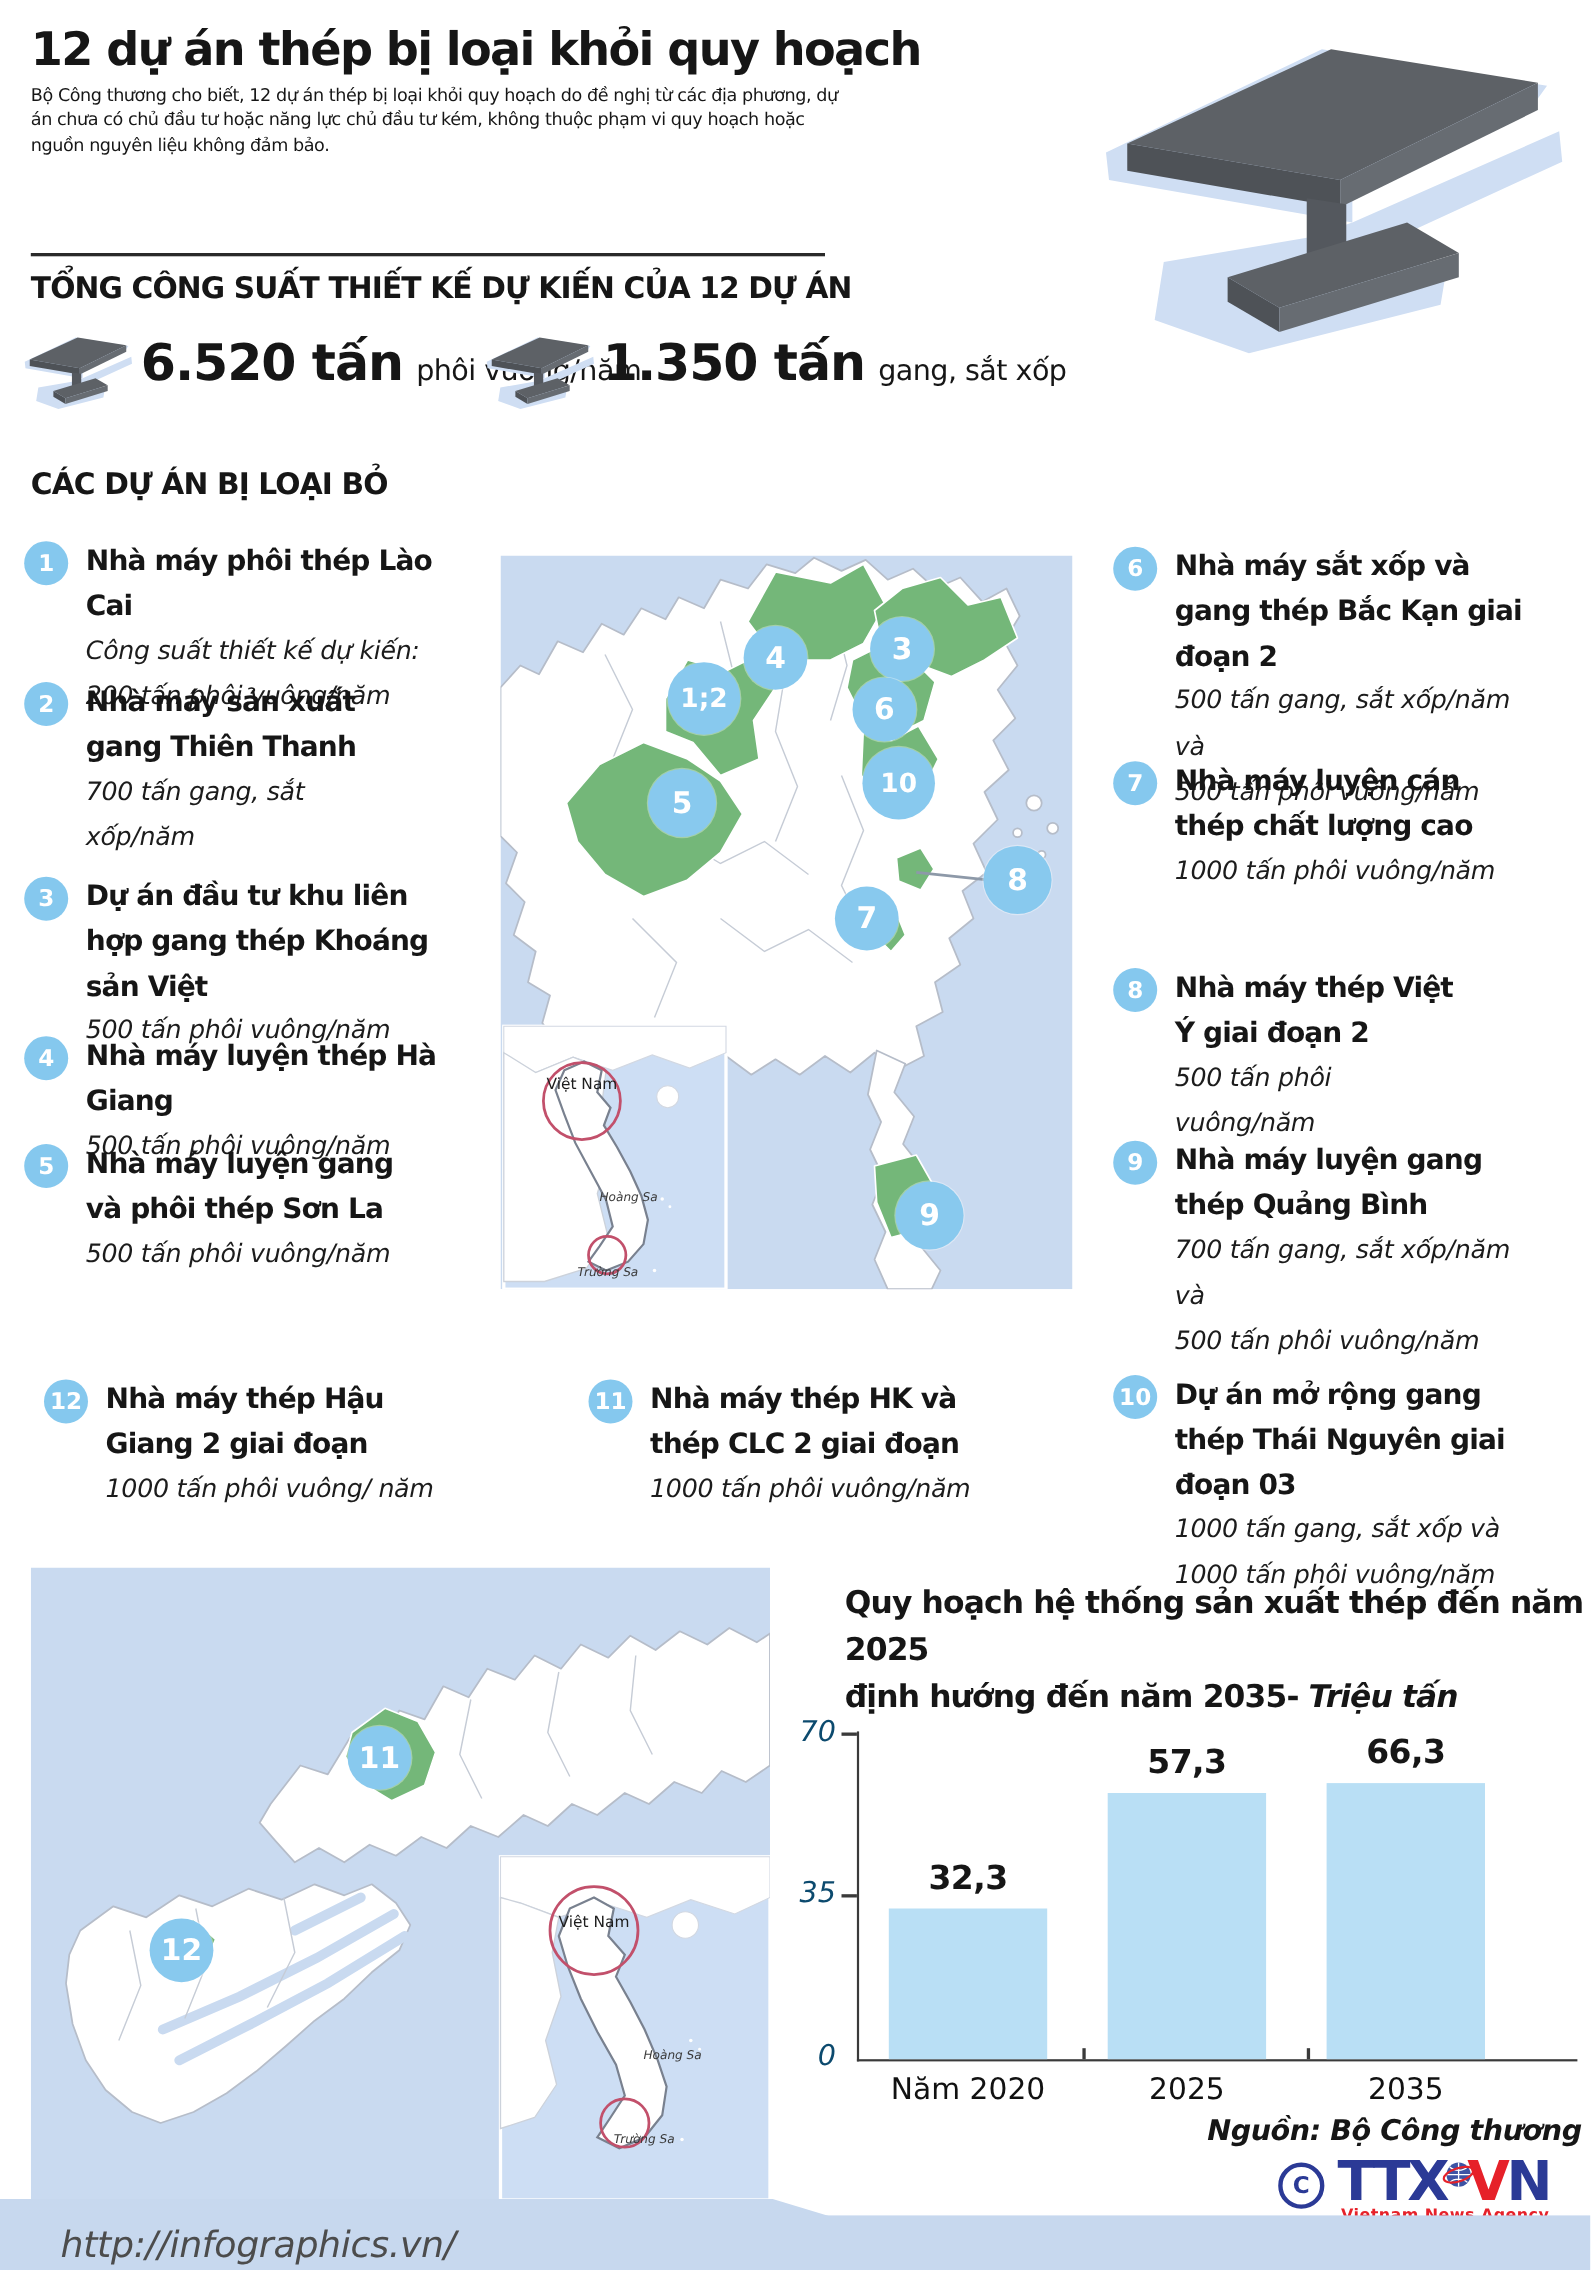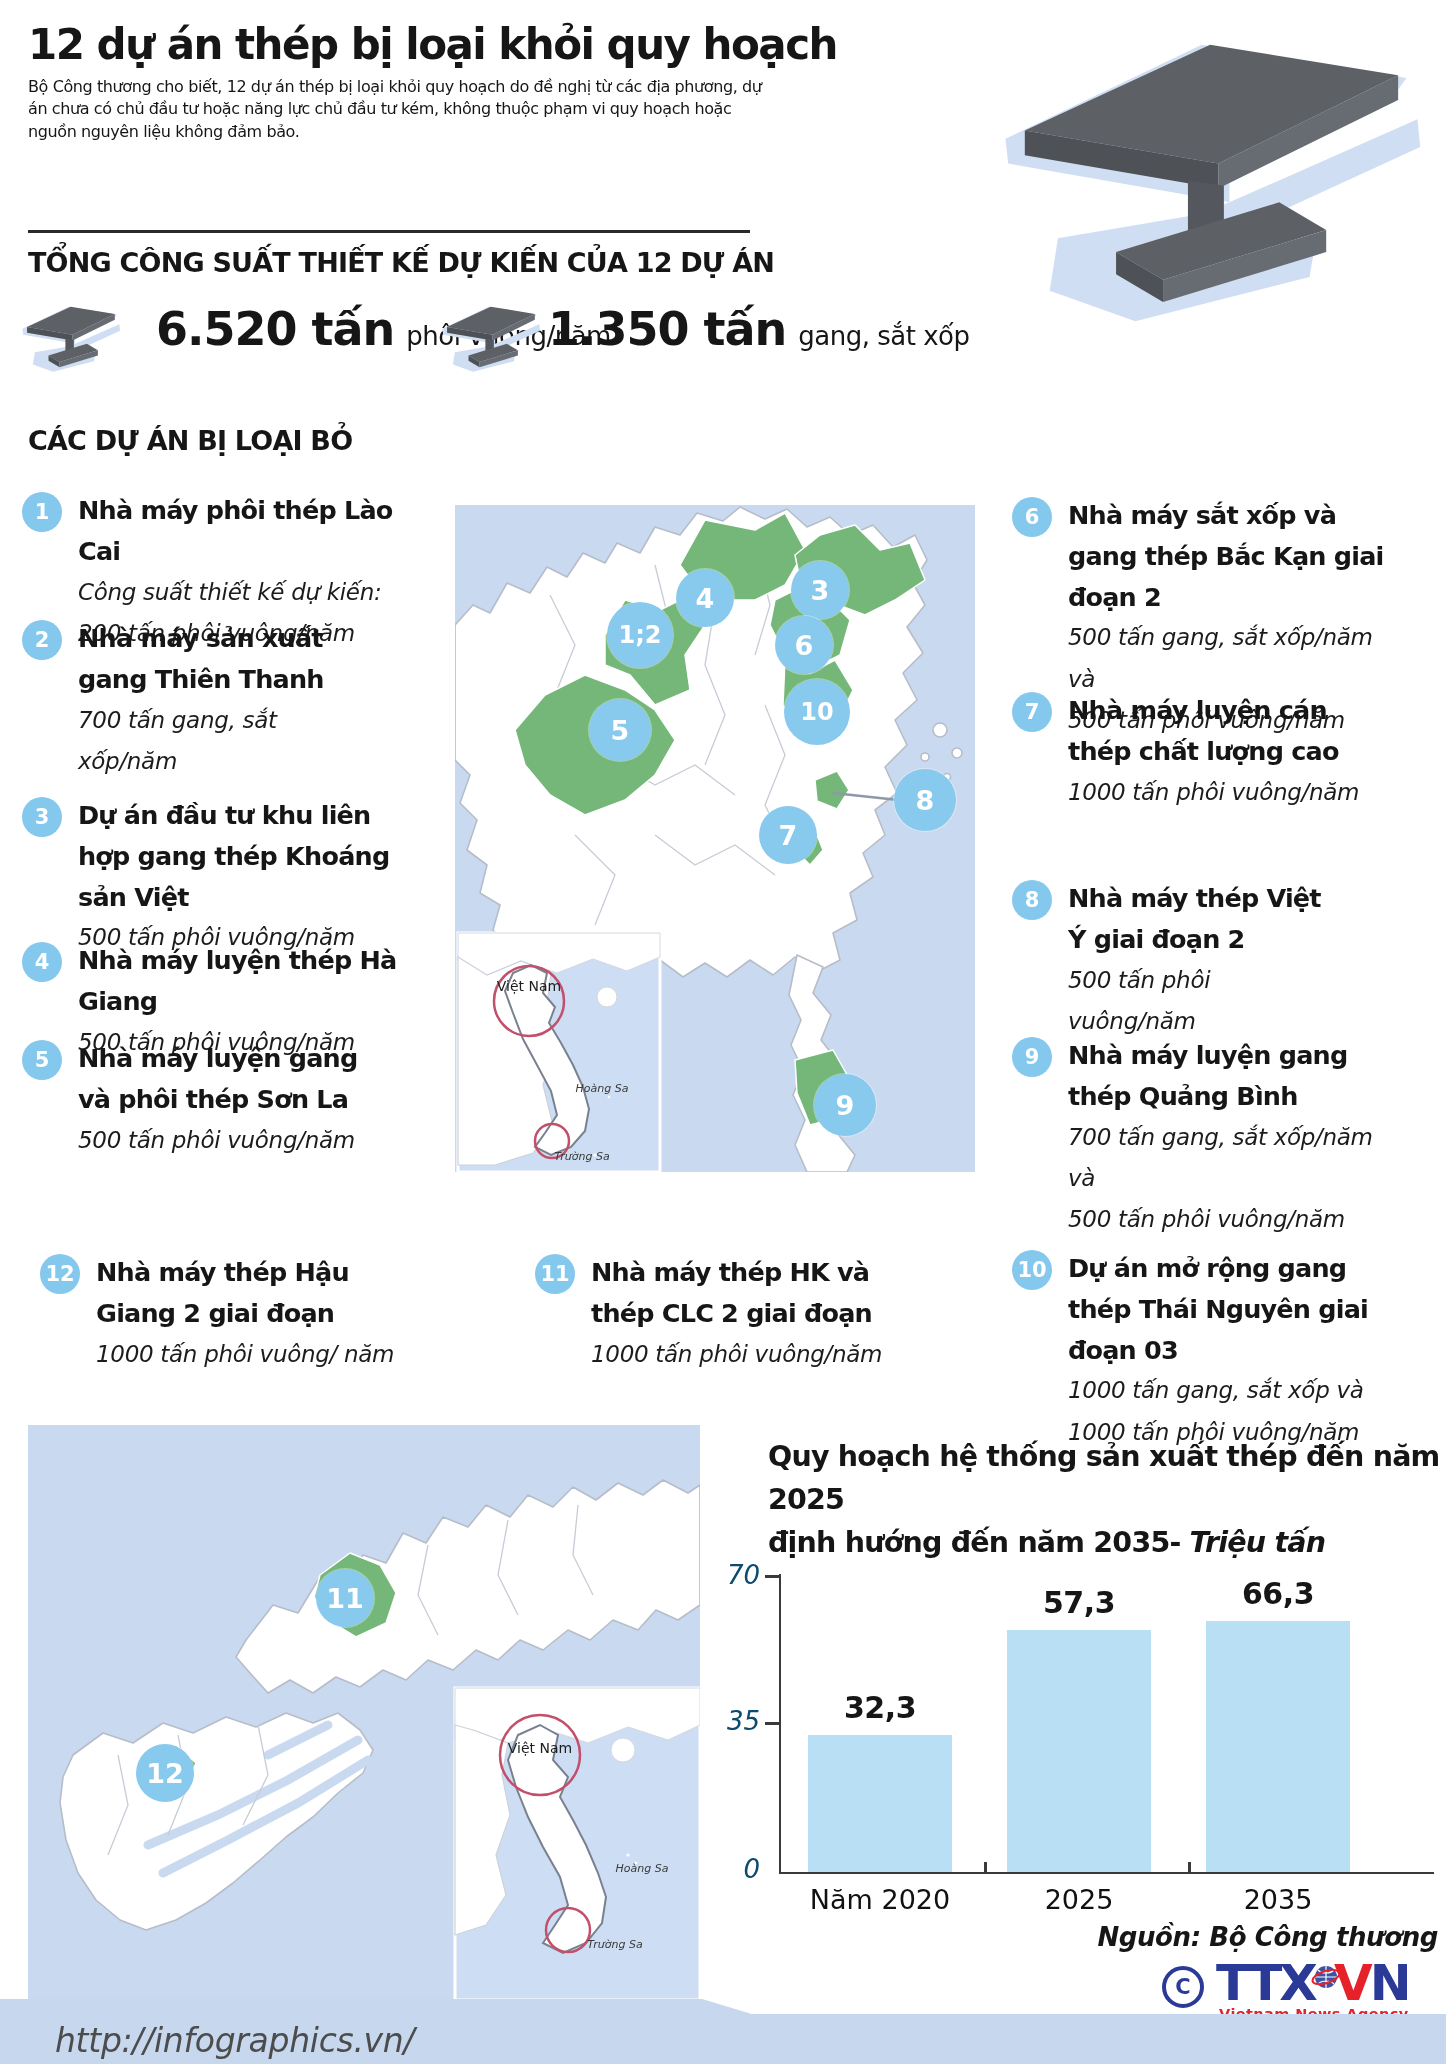--- a/index.html
+++ b/index.html
@@ -17,21 +17,21 @@
   .num{flex:0 0 auto;width:40px;height:40px;border-radius:50%;background:#85c8ee;color:#fff;
     font-size:21px;font-weight:bold;display:flex;align-items:center;justify-content:center;margin-top:2px;}
   .ititle{font-size:25.5px;font-weight:bold;line-height:1.6;letter-spacing:-0.8px;}
   .idetail{font-size:23px;font-style:italic;line-height:1.8;letter-spacing:-0.3px;color:#1c1c1c;}
   .mk{position:absolute;border-radius:50%;background:#88c9ee;color:#fff;font-weight:bold;
     display:flex;align-items:center;justify-content:center;box-shadow:0 0 0 1px rgba(255,255,255,.35);}
   .mk58{width:58px;height:58px;font-size:27px;}
   .mk62{width:62px;height:62px;font-size:27px;}
   .mk66{width:66px;height:66px;font-size:24px;}
   .inlab{position:absolute;font-size:14px;color:#1d1d1d;text-align:center;}
-  .insm{position:absolute;font-size:11px;font-style:italic;color:#3a3a3a;text-align:center;margin-left:12px;}
+  .insm{position:absolute;font-size:11px;font-style:italic;color:#3a3a3a;}
   .ct{font-size:28.5px;font-weight:bold;letter-spacing:-0.8px;line-height:1.5;}
   .ct .un{font-style:italic;text-align:right;}
   .ylab{position:absolute;width:46px;text-align:right;font-size:26px;font-style:italic;color:#0c4a6e;}
   .xlab{position:absolute;width:220px;text-align:center;font-size:27px;color:#111;}
   .barcol{position:absolute;width:144px;height:296px;display:flex;flex-direction:column;
     justify-content:flex-end;align-items:center;}
   .blab{font-size:30px;font-weight:bold;margin-bottom:10px;letter-spacing:-0.5px;}
   .bar{width:100%;background:#b9dff5;}
   .axisv{border-left:2.5px solid #3a3a3a;}
   .axish{border-top:2.5px solid #3a3a3a;}
@@ -72,21 +72,21 @@
   <div class="abs intro" style="left:28px;top:76px;width:735px;">Bộ Công thương cho biết, 12 dự án thép bị loại khỏi quy hoạch do đề nghị từ các địa phương, dự án chưa có chủ đầu tư hoặc năng lực chủ đầu tư kém, không thuộc phạm vi quy hoạch hoặc nguồn nguyên liệu không đảm bảo.</div>
   <svg class="abs" style="left:958px;top:6px;" width="482" height="318" viewBox="0 0 320 230">
       <use href="#ibeam"></use>
     </svg>
   <div class="abs rule" style="left:28px;top:230px;width:722px;"></div>
 
   <div class="abs h2" style="left:28px;top:247px;">TỔNG CÔNG SUẤT THIẾT KẾ DỰ KIẾN CỦA 12 DỰ ÁN</div>
   <svg class="abs" style="left:16px;top:292px;" width="104" height="86" viewBox="0 0 320 230">
       <use href="#ibeam"></use>
     </svg>
-  <div class="abs statrow" style="left:128px;top:302px;margin-left:28px;">
+  <div class="abs statrow" style="left:128px;top:302px;">
     <span class="statval">6.520 tấn</span>
     <span class="statunit">phôi vuông/năm</span>
   </div>
   <svg class="abs" style="left:436px;top:292px;" width="104" height="86" viewBox="0 0 320 230">
       <use href="#ibeam"></use>
     </svg>
   <div class="abs statrow" style="left:548px;top:302px;">
     <span class="statval">1.350 tấn</span>
     <span class="statunit">gang, sắt xốp</span>
   </div>

